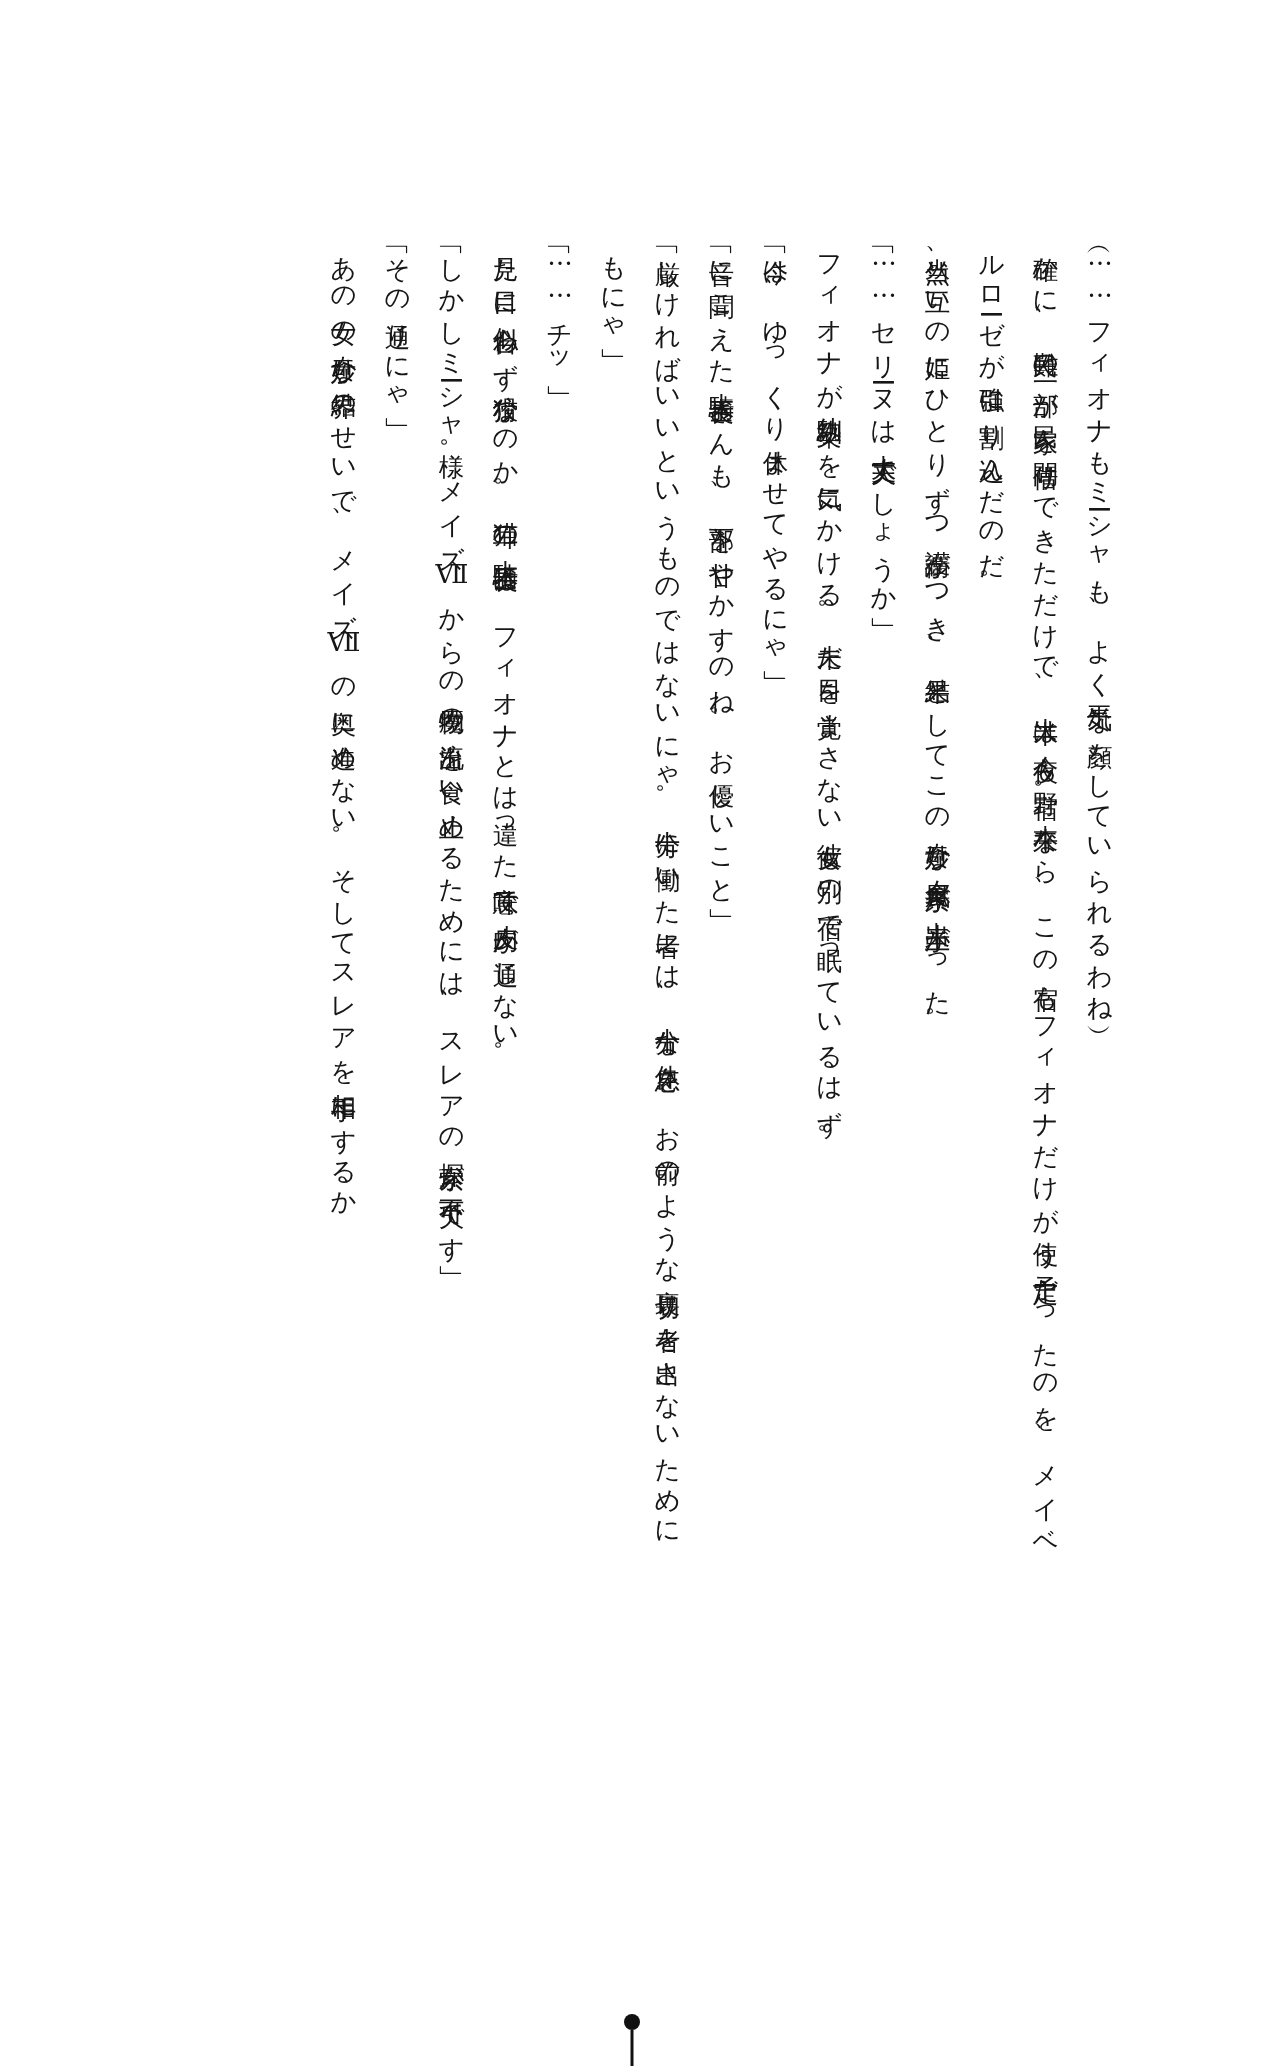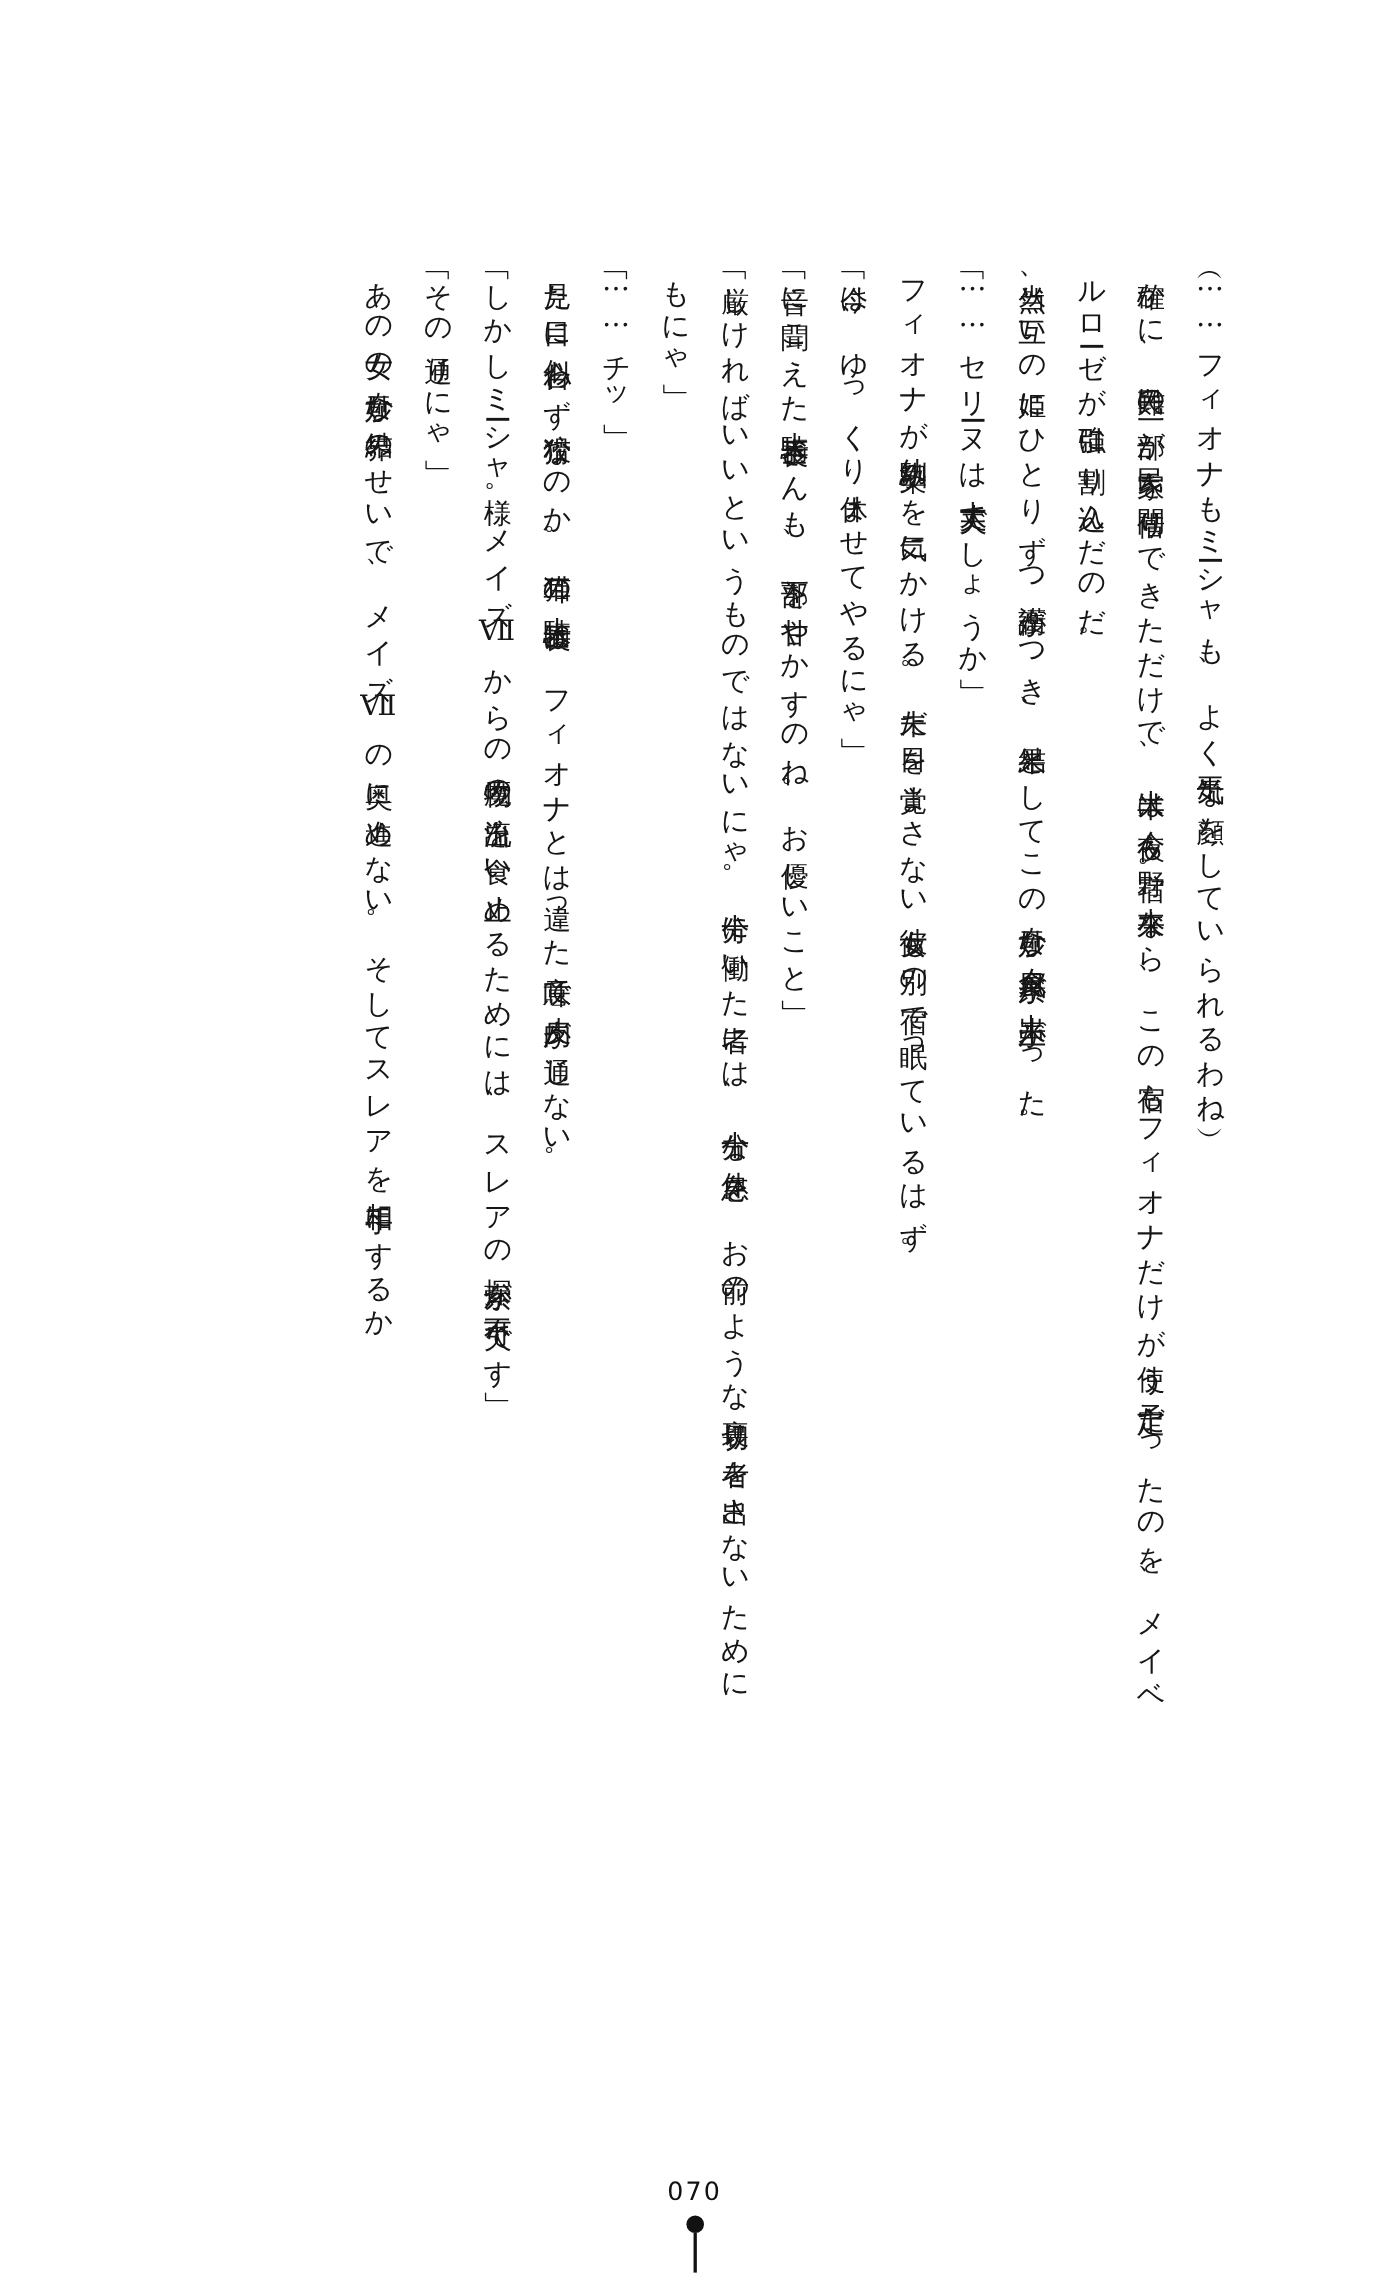--- a/index.html
+++ b/index.html
@@ -107,20 +107,19 @@
     <p>「今は、ゆっくり休ませてやるにゃ」</p>
     <p>「音に聞こえた大騎士長さんも、部下を甘やかすのね。お優しいこと」</p>
     <p>「厳しければいいというものではないにゃ。十分に働いた者には、十分な休息を。お前のような裏切り者を出さないためにもにゃ」</p>
     <p>「……チッ」</p>
     <p class="indent">見た目に似合わず狡猾なのか。猫耳の大騎士長は、フィオナとは違った意味で皮肉が通じない。</p>
     <p>「しかしミーシャ様。メイズⅦからの魔物の流出を食い止めるためには、スレアの探索が不可欠です」</p>
     <p>「その通りにゃ」</p>
     <p class="indent">あの女の奇妙な結界のせいで、メイズⅦの奥に進めない。そしてスレアを相手にするか</p>
   </div>
 
-  <div id="page-number">070</div>
 
   <div id="ornament">
     <div class="dot"></div>
     <div class="rule"></div>
   </div>
 
 </div>
 
 </body></html>

